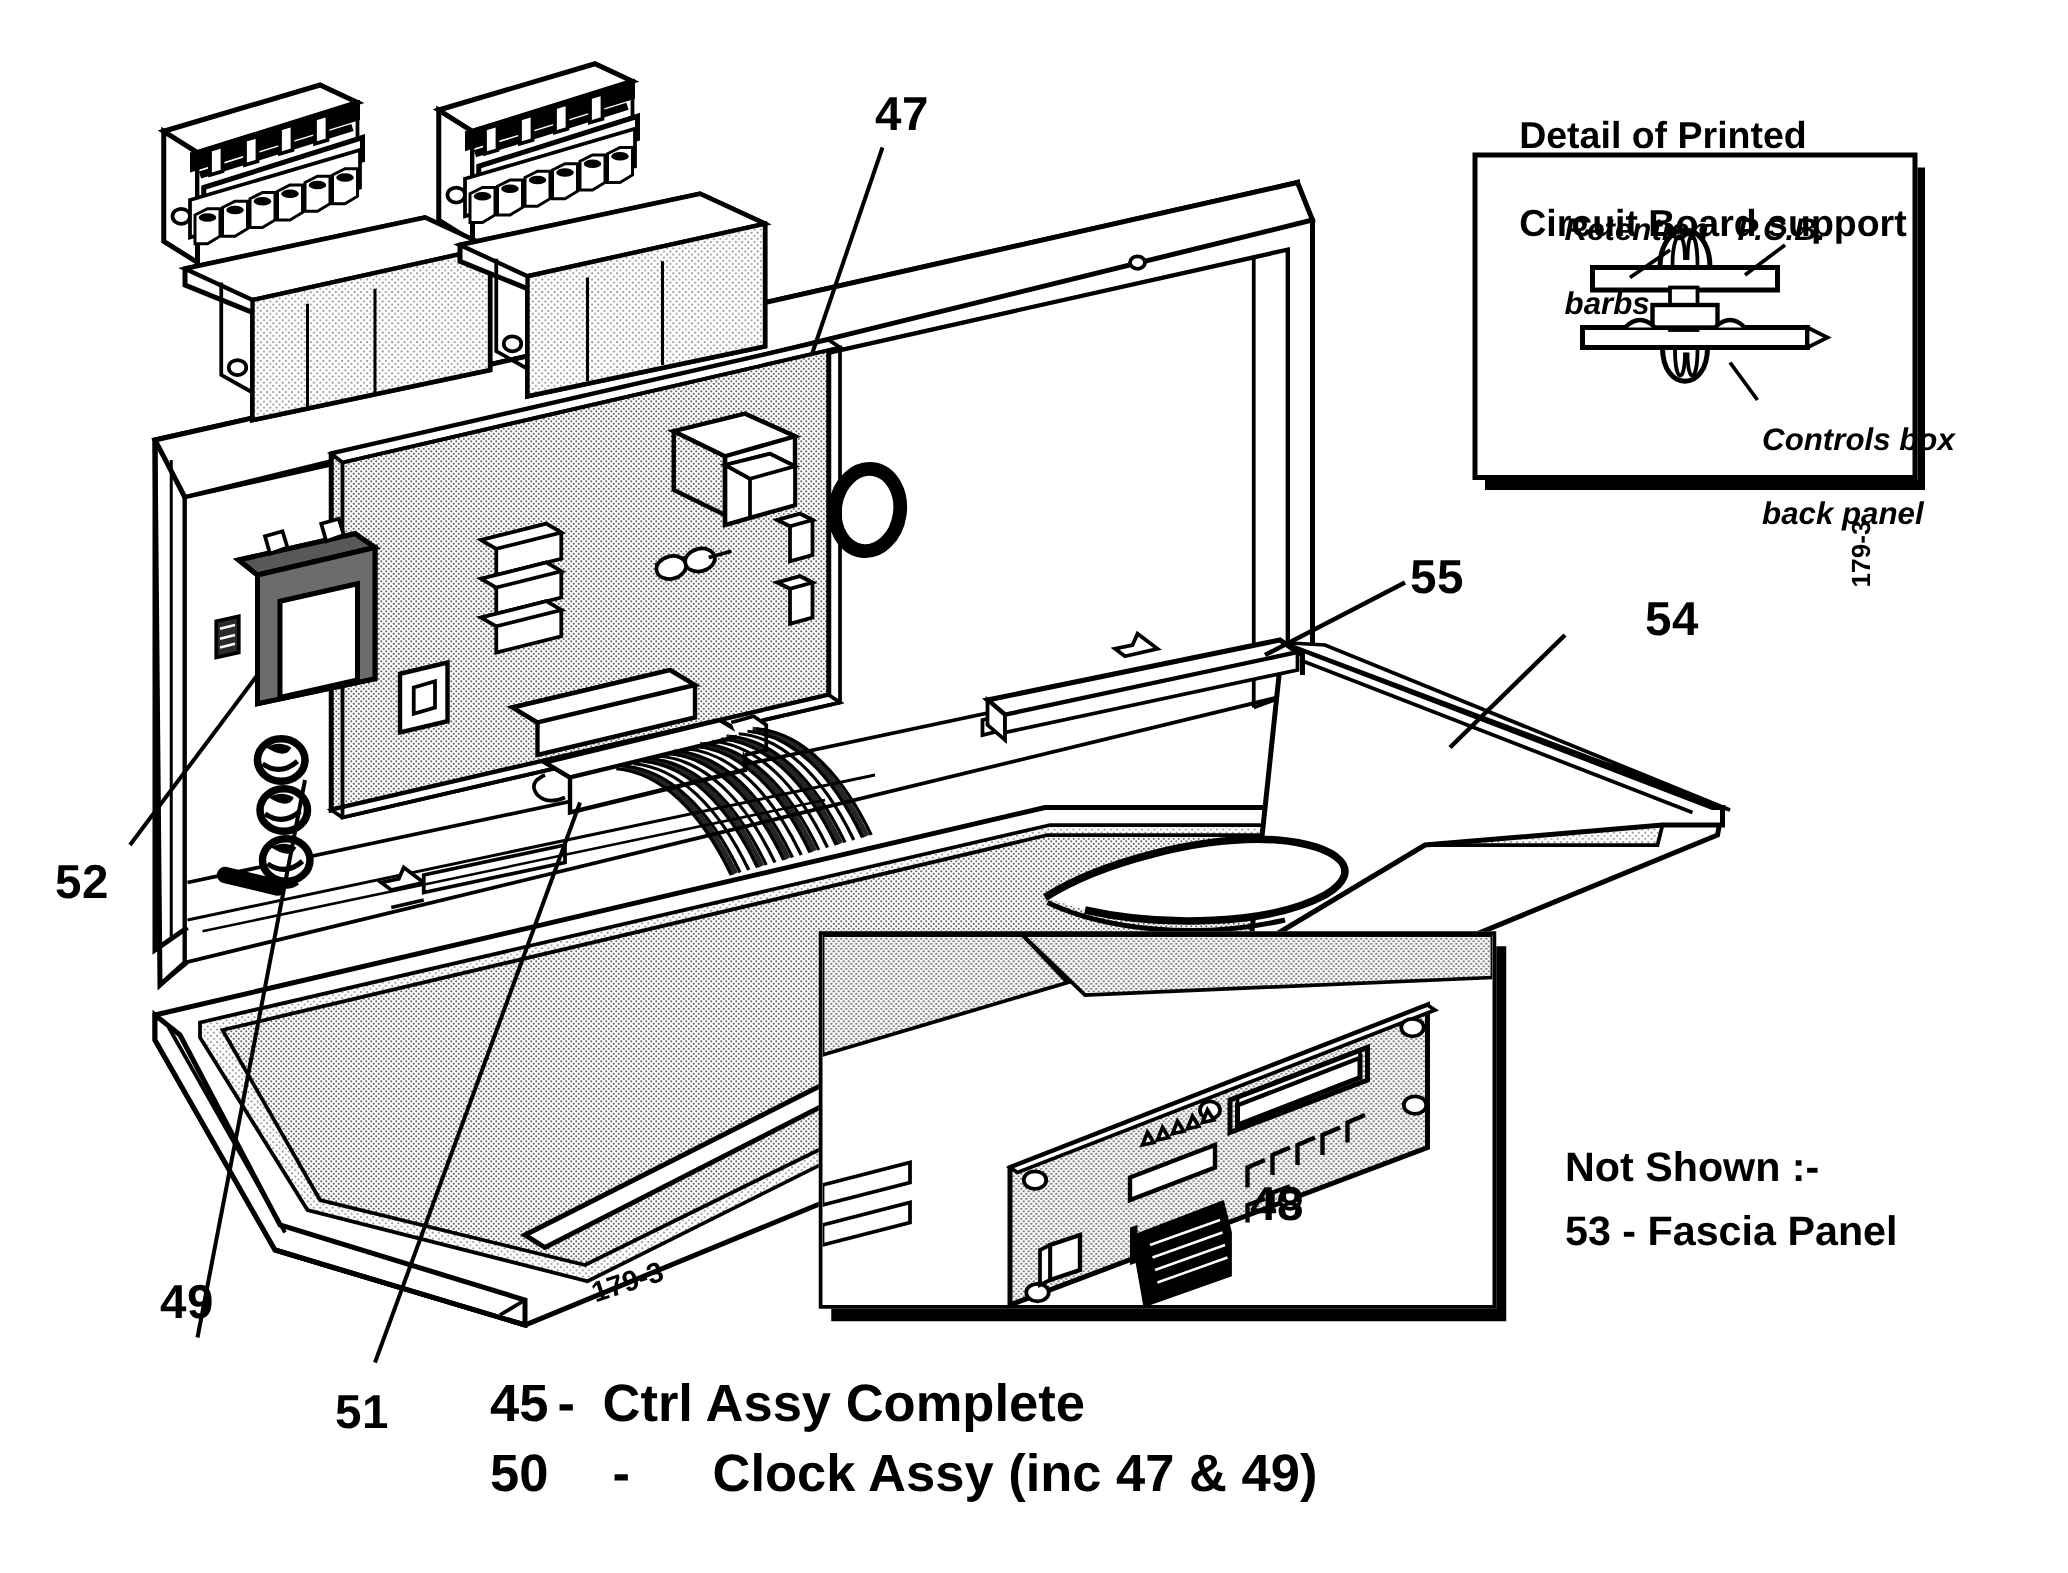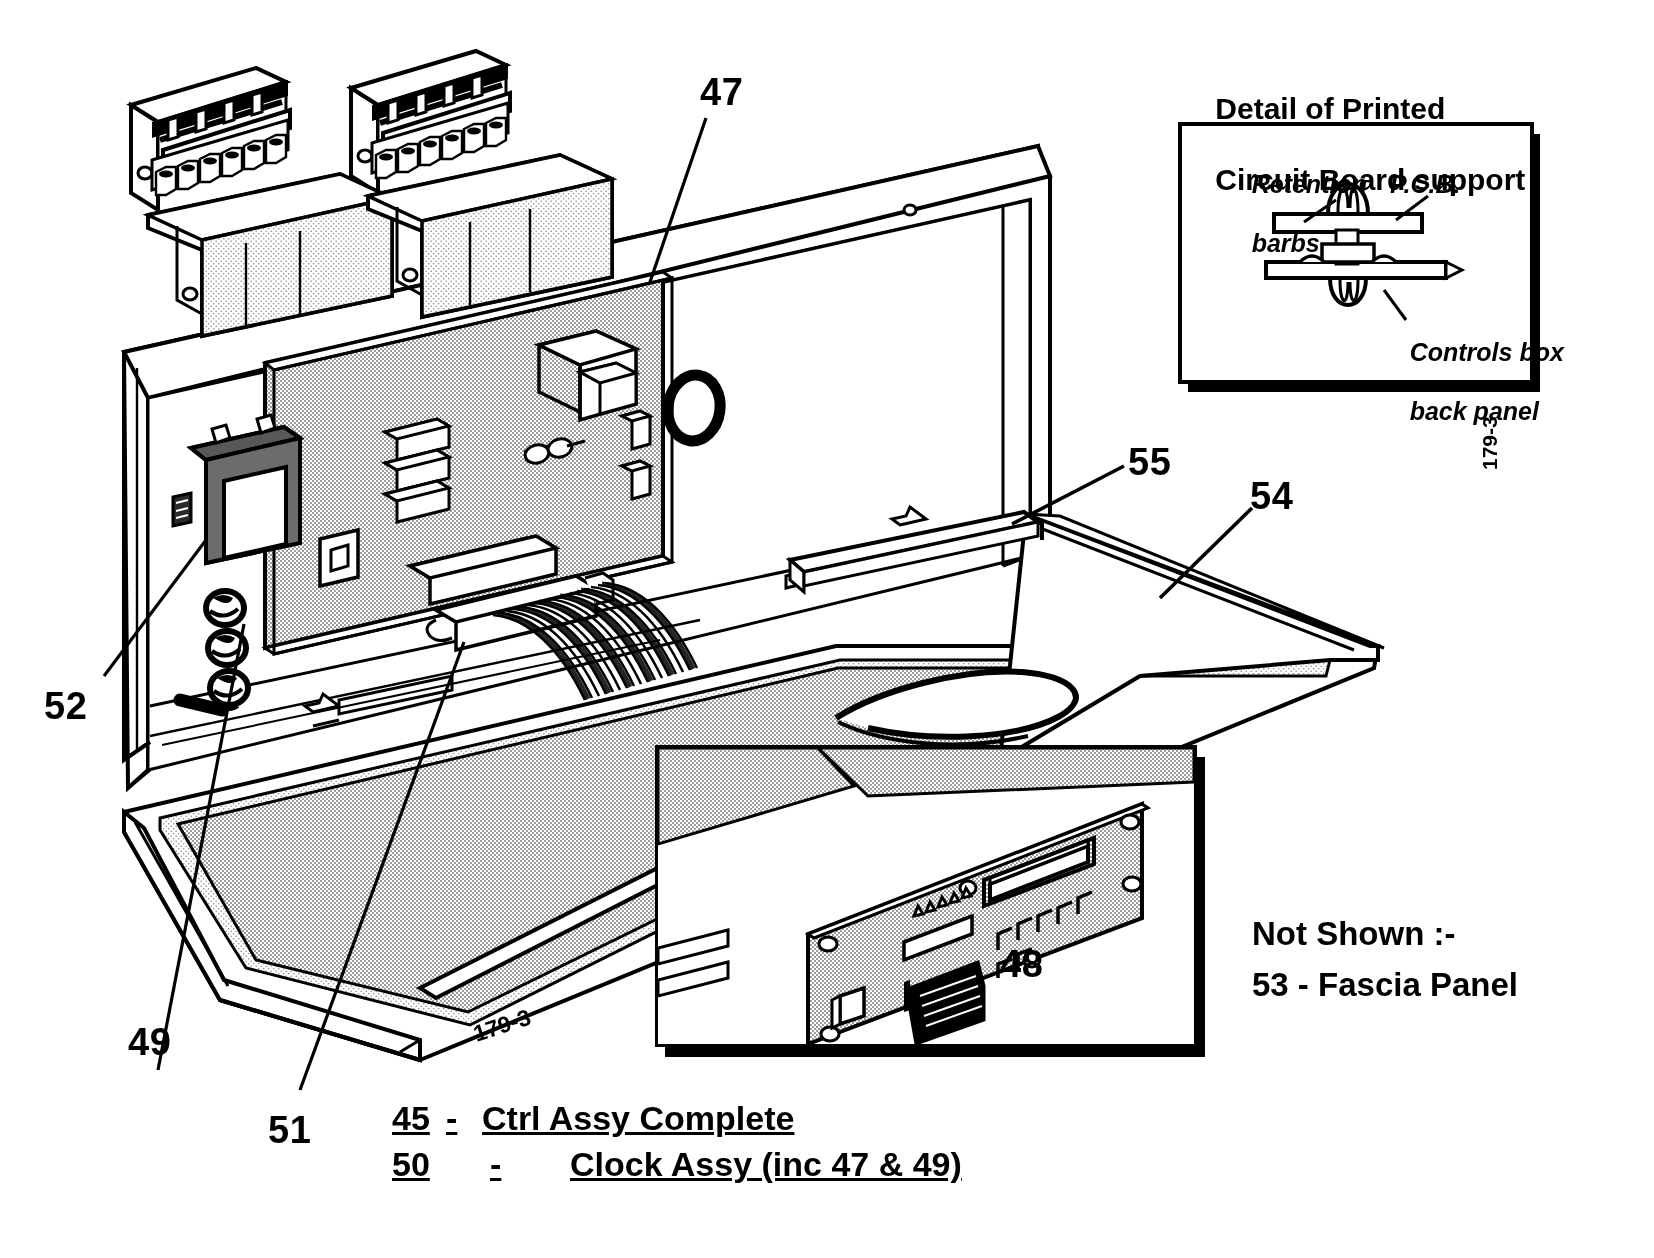--- a/index.html
+++ b/index.html
@@ -4,21 +4,21 @@
 <style>
   html,body{margin:0;padding:0;background:#ffffff;}
   body{width:1654px;height:1258px;position:relative;overflow:hidden;
        font-family:"Liberation Sans", sans-serif;color:#000;}
   #stage{position:absolute;left:0;top:0;width:1654px;height:1258px;}
   svg.layer{position:absolute;left:0;top:0;width:1654px;height:1258px;}
   .txt{position:absolute;font-weight:bold;white-space:pre;line-height:1.18;}
   .callout{font-size:38px;letter-spacing:0.5px;}
   .detailtitle{font-size:30px;}
   .detaillbl{font-size:25px;}
-  .listline{font-size:34px;text-decoration:underline;}
+  .listline{font-size:42px;}
   .notshown{font-size:33px;}
   .sideid{font-size:21px;transform:rotate(-90deg);transform-origin:left top;}
 </style>
 </head>
 <body>
 
 <div id="stage">
 
   <svg class="layer" viewBox="0 0 1654 1258">
     <defs>
@@ -427,21 +427,21 @@
         <path d="M246,234 L252,232 L252,262 L246,264 Z" fill="#000"></path>
 
         <path d="M182,248 L206,240 L206,268 L182,276 Z" fill="#fff" stroke="#000" stroke-width="3.5"></path>
         <path d="M174,252 L182,248 L182,276 L174,280 Z" fill="#fff" stroke="#000" stroke-width="3"></path>
       </svg>
     </div>
   </div>
 
   <div class="txt callout" style="left:700px;top:70px;">47</div>
   <div class="txt callout" style="left:1128px;top:440px;">55</div>
-  <div class="txt callout" style="left:1250px;top:474px;">54</div>
+  <div class="txt callout" style="left:1316px;top:474px;">54</div>
   <div class="txt callout" style="left:44px;top:684px;">52</div>
   <div class="txt callout" style="left:128px;top:1020px;">49</div>
   <div class="txt callout" style="left:268px;top:1096px;margin-top:12px;">51</div>
   <div class="txt callout" style="left:1000px;top:942px;">48</div>
 
   <div class="txt" style="left:470px;top:1022px;font-size:23px;transform:rotate(-18deg);transform-origin:left top;">179-3</div>
 
   <div style="position:absolute;left:1252px;top:915px;">
     <div class="txt notshown" style="position:relative;left:0;top:0;">Not Shown :-</div>
     <div class="txt notshown" style="position:relative;left:0;top:12px;">53 - Fascia Panel</div>

